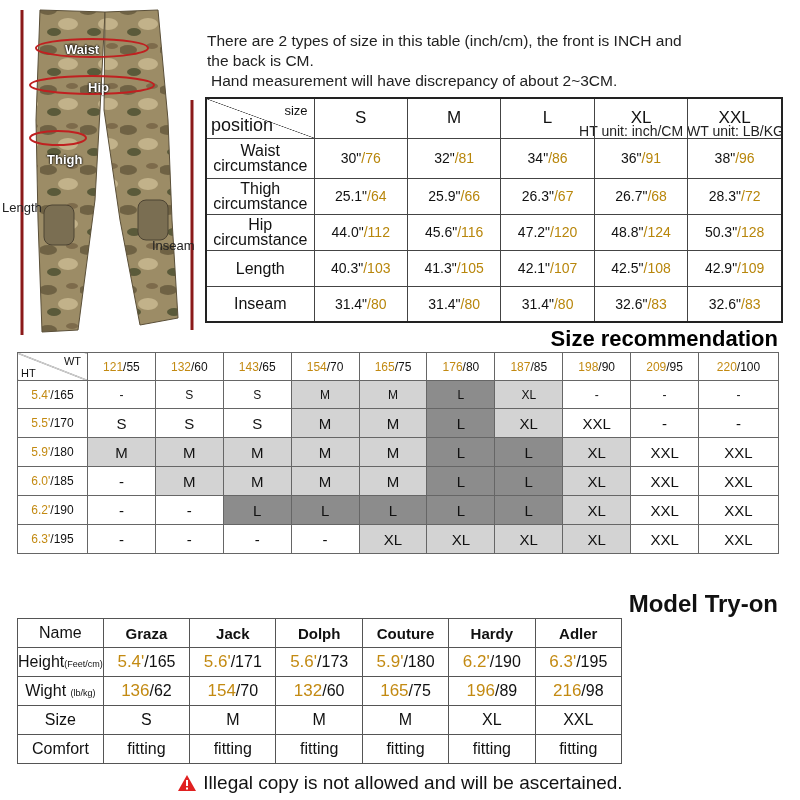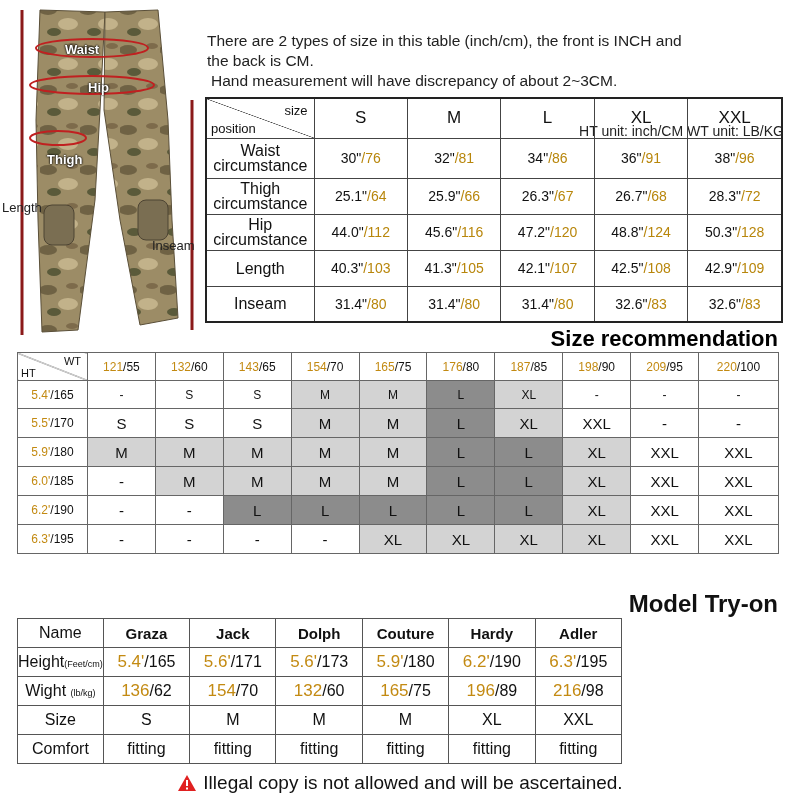--- a/index.html
+++ b/index.html
@@ -20,21 +20,21 @@
   
   table { border-collapse: collapse; }
   #size-table { position: absolute; left: 205px; top: 97px; width: 578px; border: 2.5px solid #222; }
   #size-table td { border: 1px solid #444; text-align: center; height: 36px; font-size: 14px; }
   #size-table tr:first-child td { height: 40px; }
   #size-table .hdr-size { font-size: 17px; }
   #size-table .rowhdr { width: 108px; font-size: 16px; line-height: 15px; }
   #size-table .rowhdr small { display: block; font-size: 16px; }
   .diag { position: relative; width: 108px; height: 40px; background: linear-gradient(to top right, transparent calc(50% - 0.6px), #444 50%, transparent calc(50% + 0.6px)); }
   .diag .tr { position: absolute; right: 6px; top: 4px; font-size: 13px; }
-  .diag .bl { position: absolute; left: 4px; bottom: 2px; font-size: 13px; }
+  .diag .bl { position: absolute; left: 4px; bottom: 2px; font-size: 18px; }
 
   
   #rec-title { right: 22px; top: 326px; font-size: 22px; font-weight: bold; color: #000000; }
   #rec-table { position: absolute; left: 17px; top: 352px; width: 762px; border: 1.5px solid #333; }
   #rec-table td { border: 1px solid #666; text-align: center; height: 29px; font-size: 15px; }
   #rec-table tr:first-child td { height: 28px; font-size: 12px; }
   #rec-table td.ht { font-size: 12px; width: 70px; }
   #rec-table td.lg { background: #d3d3d3; }
   #rec-table td.dg { background: #8c8c8c; }
   .diag2 { position: relative; width: 70px; height: 28px; background: linear-gradient(to top right, transparent calc(50% - 0.6px), #555 50%, transparent calc(50% + 0.6px)); }

